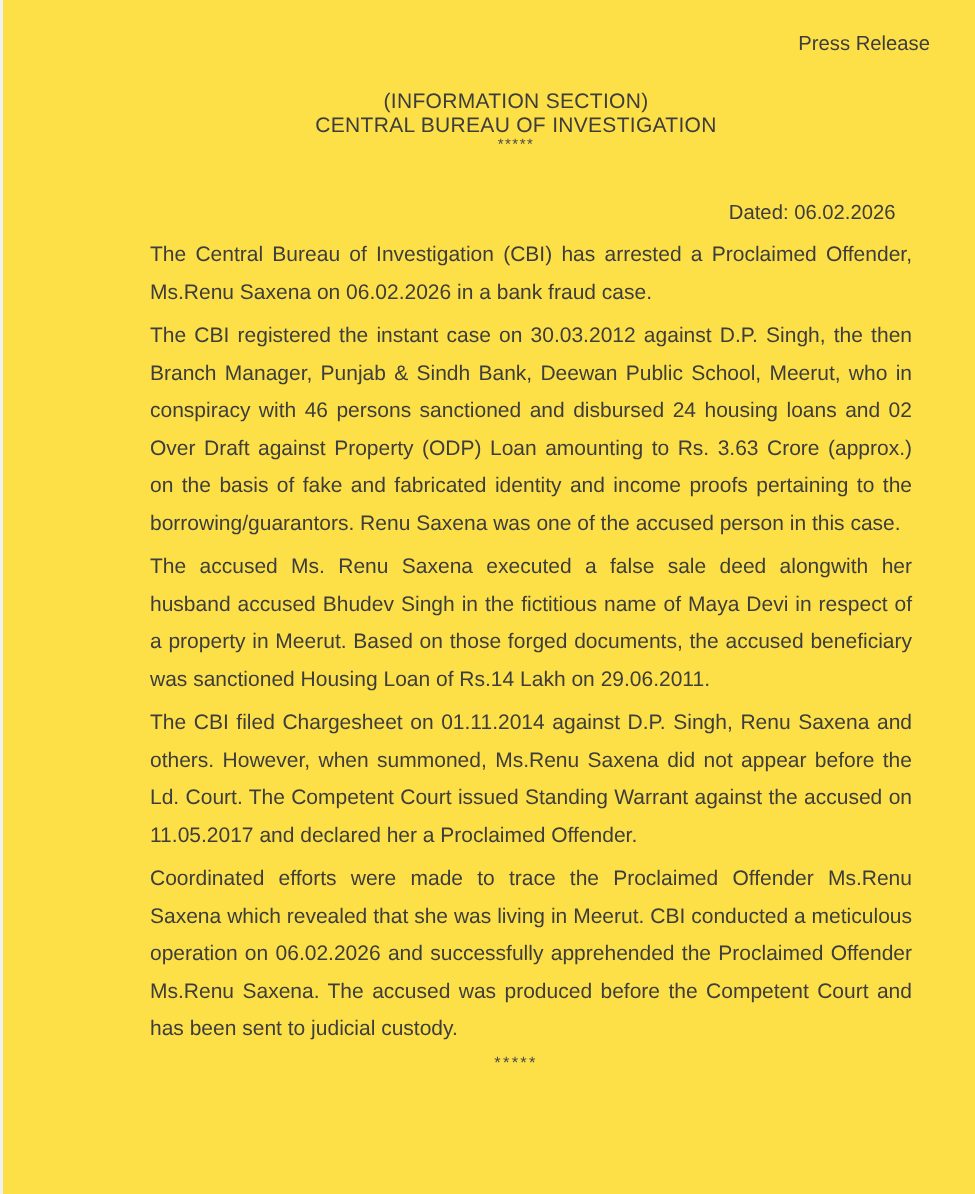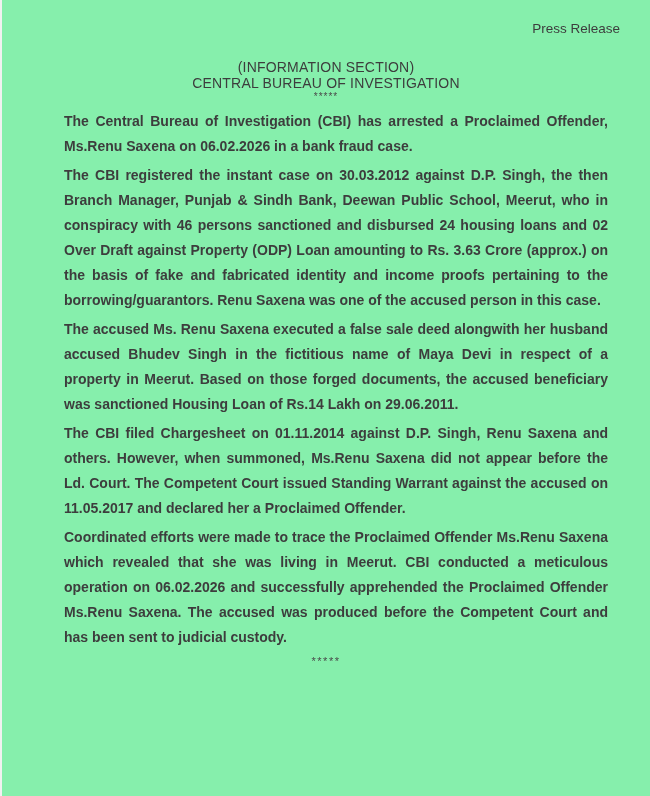--- a/index.html
+++ b/index.html
@@ -5,25 +5,25 @@
   html, body {
     margin: 0;
     padding: 0;
     background: #ffffff;
   }
   .page {
     position: relative;
     width: 650px;
     height: 796px;
     box-sizing: border-box;
-    background: #86efac;
+    background: #fde047;
     border-left: 2px solid #f1f1f1;
     font-family: "Liberation Sans", sans-serif;
     color: #3d3d3d;
-    padding: 20px 26px 0 62px;
+    padding: 20px 26px 0 98px;
     overflow: hidden;
   }
   .top-right {
     text-align: right;
     font-size: 13.5px;
     line-height: 17px;
     padding-right: 4px;
   }
   .press-release {
     color: #3d3d3d;
@@ -65,21 +65,20 @@
   }
   .body-text {
     margin-top: 6px;
   }
   .body-text p {
     margin: 0 16px 4px 0;
     text-align: justify;
     font-size: 14px;
     line-height: 25px;
     color: #3d3d3d;
-    font-weight: bold;
   }
   .separator-bottom {
     margin-top: 4px;
     text-align: center;
     transform: translateX(-18px);
     font-size: 11px;
     letter-spacing: 1.5px;
     line-height: 14px;
     color: #4a4a4a;
   }
@@ -93,20 +92,21 @@
     <div class="press-release">Press Release</div>
   </div>
 
   <div class="org-header">
     <div>(INFORMATION SECTION)</div>
     <div>CENTRAL BUREAU OF INVESTIGATION</div>
     <div class="separator-top">*****</div>
   </div>
 
 
+  <div class="dated">Dated: 06.02.2026</div>
 
   <div class="body-text">
     <p>The Central Bureau of Investigation (CBI) has arrested a Proclaimed Offender, Ms.Renu Saxena on 06.02.2026 in a bank fraud case.</p>
     <p>The CBI registered the instant case  on 30.03.2012 against D.P. Singh, the then Branch Manager, Punjab &amp; Sindh Bank, Deewan Public School, Meerut, who in conspiracy with 46 persons sanctioned and disbursed 24 housing loans and 02 Over Draft against Property (ODP) Loan amounting to Rs. 3.63 Crore (approx.) on the basis of fake and fabricated identity and income proofs pertaining to the borrowing/guarantors. Renu Saxena was one of the accused person in this case.</p>
     <p>The accused Ms. Renu Saxena executed a false sale deed alongwith her husband accused Bhudev Singh in the fictitious name of Maya Devi in respect of a  property in Meerut. Based on those forged documents, the accused beneficiary was sanctioned Housing Loan of Rs.14 Lakh on 29.06.2011.</p>
     <p>The CBI filed Chargesheet on 01.11.2014 against D.P. Singh, Renu Saxena and others. However, when summoned, Ms.Renu Saxena did not appear before the Ld. Court. The Competent Court issued Standing Warrant against the accused on 11.05.2017 and declared her a Proclaimed Offender.</p>
     <p>Coordinated efforts were made to trace the Proclaimed Offender Ms.Renu Saxena which revealed that she was living in Meerut. CBI conducted a meticulous operation on 06.02.2026 and successfully apprehended the Proclaimed Offender Ms.Renu Saxena. The accused was produced before the Competent Court and has been sent to judicial custody.</p>
   </div>
 
   <div class="separator-bottom">*****</div>

